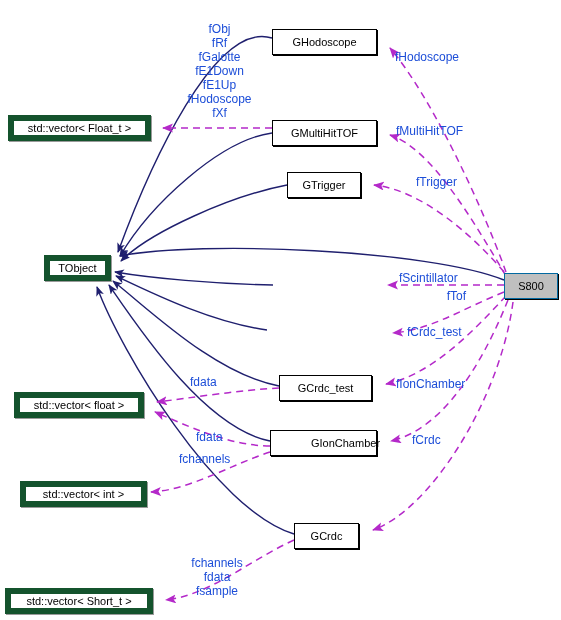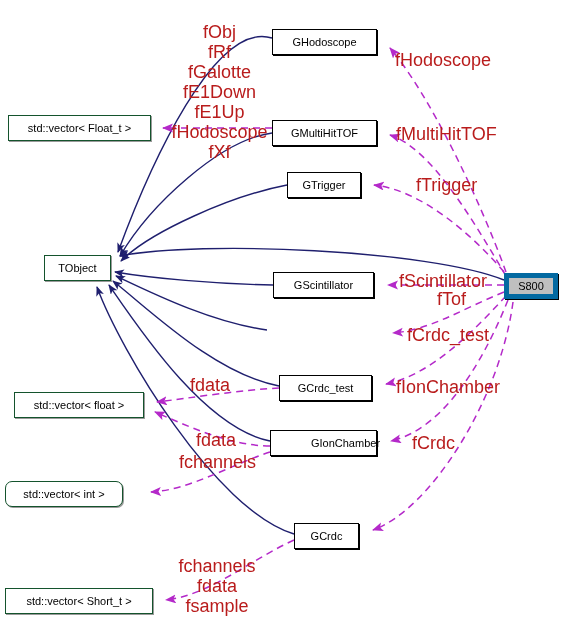--- a/index.html
+++ b/index.html
@@ -33,34 +33,34 @@
     font-size: 11px;
     color: #000000;
     white-space: nowrap;
     line-height: 1;
   }
   .node.cls {
     border: 1px solid #000000;
     box-shadow: 1px 1px 0 0 #000000;
   }
   .node.ext {
-    border: 1px solid #14532d;
+    border: 6px solid #14532d;
     box-shadow: 1px 1px 0 0 #9a9a9a;
   }
   .node.focus {
     background: #bfbfbf;
-    border: 5px solid #0369a1;
+    border: 1px solid #0369a1;
     box-shadow: 1px 1px 0 0 #000000;
   }
   .edge-label {
     position: absolute;
-    font-size: 18px;
-    color: #b91c1c;
+    font-size: 12px;
+    color: #1d4ed8;
     white-space: pre;
-    line-height: 20px;
+    line-height: 14px;
     text-align: center;
     background: transparent;
   }
 </style>
 </head>
 <body>
 
 <div id="diagram">
 
   <svg id="edges" viewBox="0 0 561 620" width="561" height="620" xmlns="http://www.w3.org/2000/svg">
@@ -118,32 +118,31 @@
   <div class="node ext" style="left:8px; top:115px; width:143px; height:26px;">std::vector&lt; Float_t &gt;</div>
 
   <div class="node cls" style="left:272px; top:29px; width:105px; height:26px;">GHodoscope</div>
 
   <div class="node cls" style="left:272px; top:120px; width:105px; height:26px;">GMultiHitTOF</div>
 
   <div class="node cls" style="left:287px; top:172px; width:74px; height:26px;">GTrigger</div>
 
   <div class="node ext" style="left:44px; top:255px; width:67px; height:26px;">TObject</div>
 
-  <div class="node cls" style="left:273px; top:272px; width:101px; height:26px;">GScintillator</div>
 
   <div class="node focus" style="left:504px; top:273px; width:54px; height:26px;">S800</div>
 
 
   <div class="node cls" style="left:279px; top:375px; width:93px; height:26px;">GCrdc_test</div>
 
   <div class="node ext" style="left:14px; top:392px; width:130px; height:26px;">std::vector&lt; float &gt;</div>
 
   <div class="node cls" style="left:270px; top:430px; width:107px; height:26px;padding-left:44px;">GIonChamber</div>
 
-  <div class="node ext" style="left:5px; top:481px; width:118px; height:26px;border-radius:7px;">std::vector&lt; int &gt;</div>
+  <div class="node ext" style="left:20px; top:481px; width:127px; height:26px;">std::vector&lt; int &gt;</div>
 
   <div class="node cls" style="left:294px; top:523px; width:65px; height:26px;">GCrdc</div>
 
   <div class="node ext" style="left:5px; top:588px; width:148px; height:26px;">std::vector&lt; Short_t &gt;</div>
 
   <div class="edge-label" style="left:167px; top:22px; width:105px; text-align:center;">fObj
 fRf
 fGalotte
 fE1Down
 fE1Up

